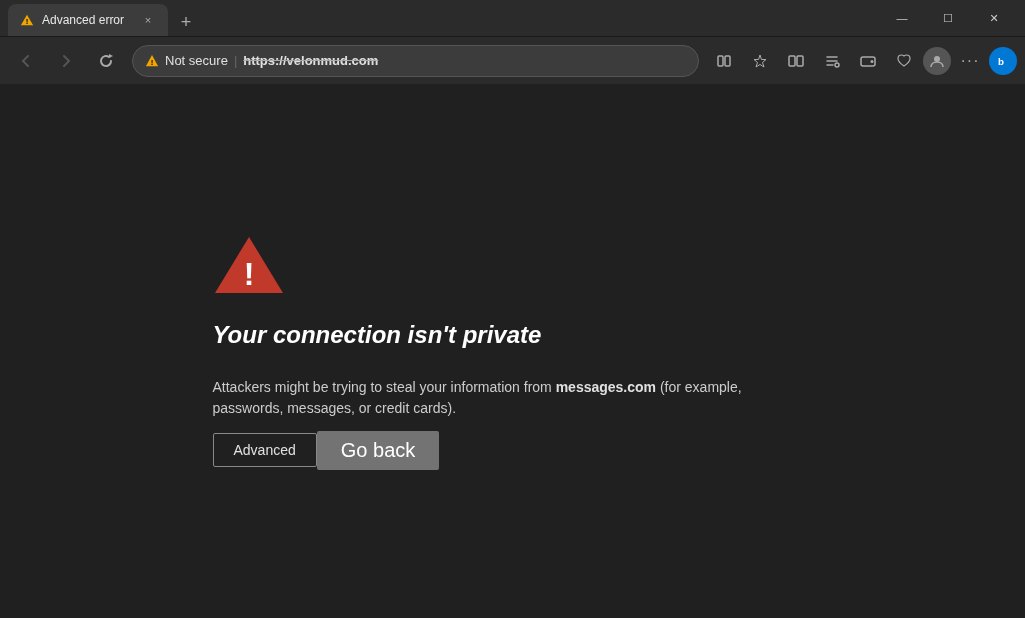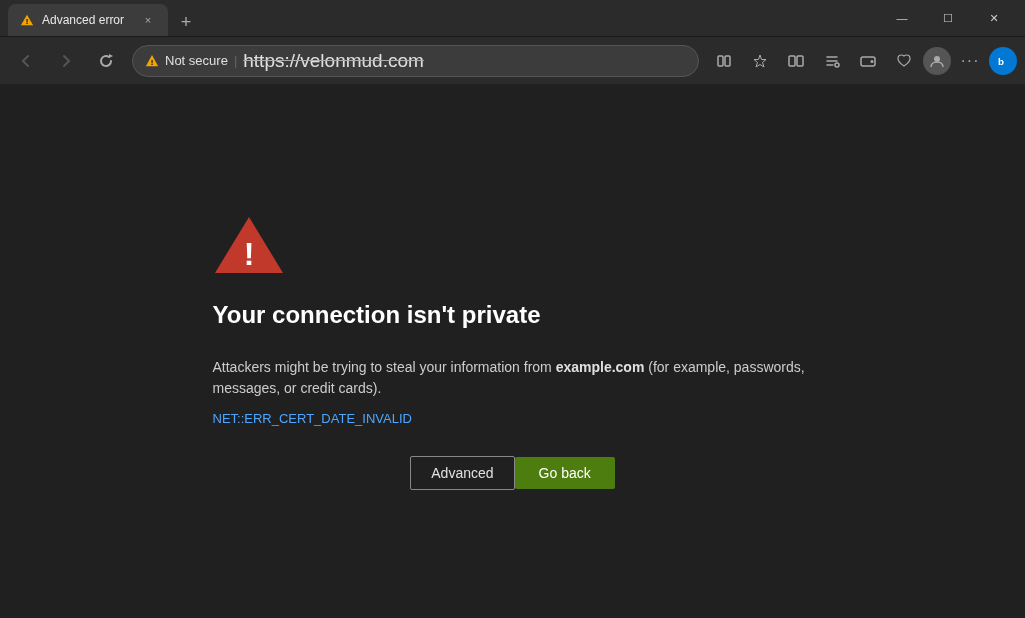--- a/index.html
+++ b/index.html
@@ -125,23 +125,24 @@
       border-radius: 18px;
       display: flex;
       align-items: center;
       padding: 0 12px;
       gap: 6px;
       margin: 0 4px;
     }
 
     .address-text {
       color: #e0e0e0;
-      font-size: 19px;
+      font-size: 13px;
       text-decoration: line-through;
       text-decoration-color: #aaa;
+      font-weight: bold;
     }
 
     .toolbar-icons {
       display: flex;
       align-items: center;
       gap: 2px;
     }
 
     .toolbar-icon {
       width: 34px;
@@ -206,20 +207,21 @@
       margin-bottom: 20px;
       align-self: flex-start;
       margin-left: 0;
     }
 
     .error-title {
       color: #ffffff;
       font-size: 24px;
       font-weight: 600;
       margin-bottom: 28px;
+      font-style: italic;
     }
 
     .error-description {
       color: #cccccc;
       font-size: 14px;
       line-height: 1.5;
       margin-bottom: 12px;
     }
 
     .error-description strong {
@@ -229,40 +231,40 @@
 
     .error-code {
       color: #4da6ff;
       font-size: 13px;
       margin-bottom: 30px;
     }
 
     .button-row {
       display: flex;
       align-items: center;
-      justify-content: center;
+      justify-content: flex-start;
       width: 100%;
     }
 
     .btn-advanced {
       background: transparent;
       border: 1px solid #888;
       color: #e0e0e0;
       padding: 8px 20px;
       font-size: 14px;
       border-radius: 2px;
       cursor: pointer;
     }
 
     .btn-goback {
-      background: #4d7c0f;
+      background: #737373;
       border: none;
       color: white;
       padding: 8px 24px;
-      font-size: 14px;
+      font-size: 20px;
       border-radius: 2px;
       cursor: pointer;
     }
   </style>
 </head>
 <body>
 
 <div class="titlebar">
   <div class="tab-area">
     <div class="tab">
@@ -369,24 +371,23 @@
     <div class="warning-icon-container">
       <svg width="72" height="64" viewBox="0 0 72 64">
         <polygon points="36,4 70,60 2,60" fill="#c0392b"></polygon>
         <text x="36" y="52" text-anchor="middle" font-size="32" font-weight="bold" fill="white" font-family="Arial">!</text>
       </svg>
     </div>
 
     <h1 class="error-title">Your connection isn't private</h1>
 
     <p class="error-description">
-      <span>Attackers might be trying to steal your information from&nbsp;</span><strong>example.com</strong><span>&nbsp;(for example, passwords, messages, or credit cards).</span>
+      <span>Attackers might be trying to steal your information from&nbsp;</span><strong>messages.com</strong><span>&nbsp;(for example, passwords, messages, or credit cards).</span>
     </p>
 
-    <div class="error-code">NET::ERR_CERT_DATE_INVALID</div>
 
     <div class="button-row">
       <button class="btn-advanced">Advanced</button>
       <button class="btn-goback">Go back</button>
     </div>
 
   </div>
 </div>
 
 </body></html>

